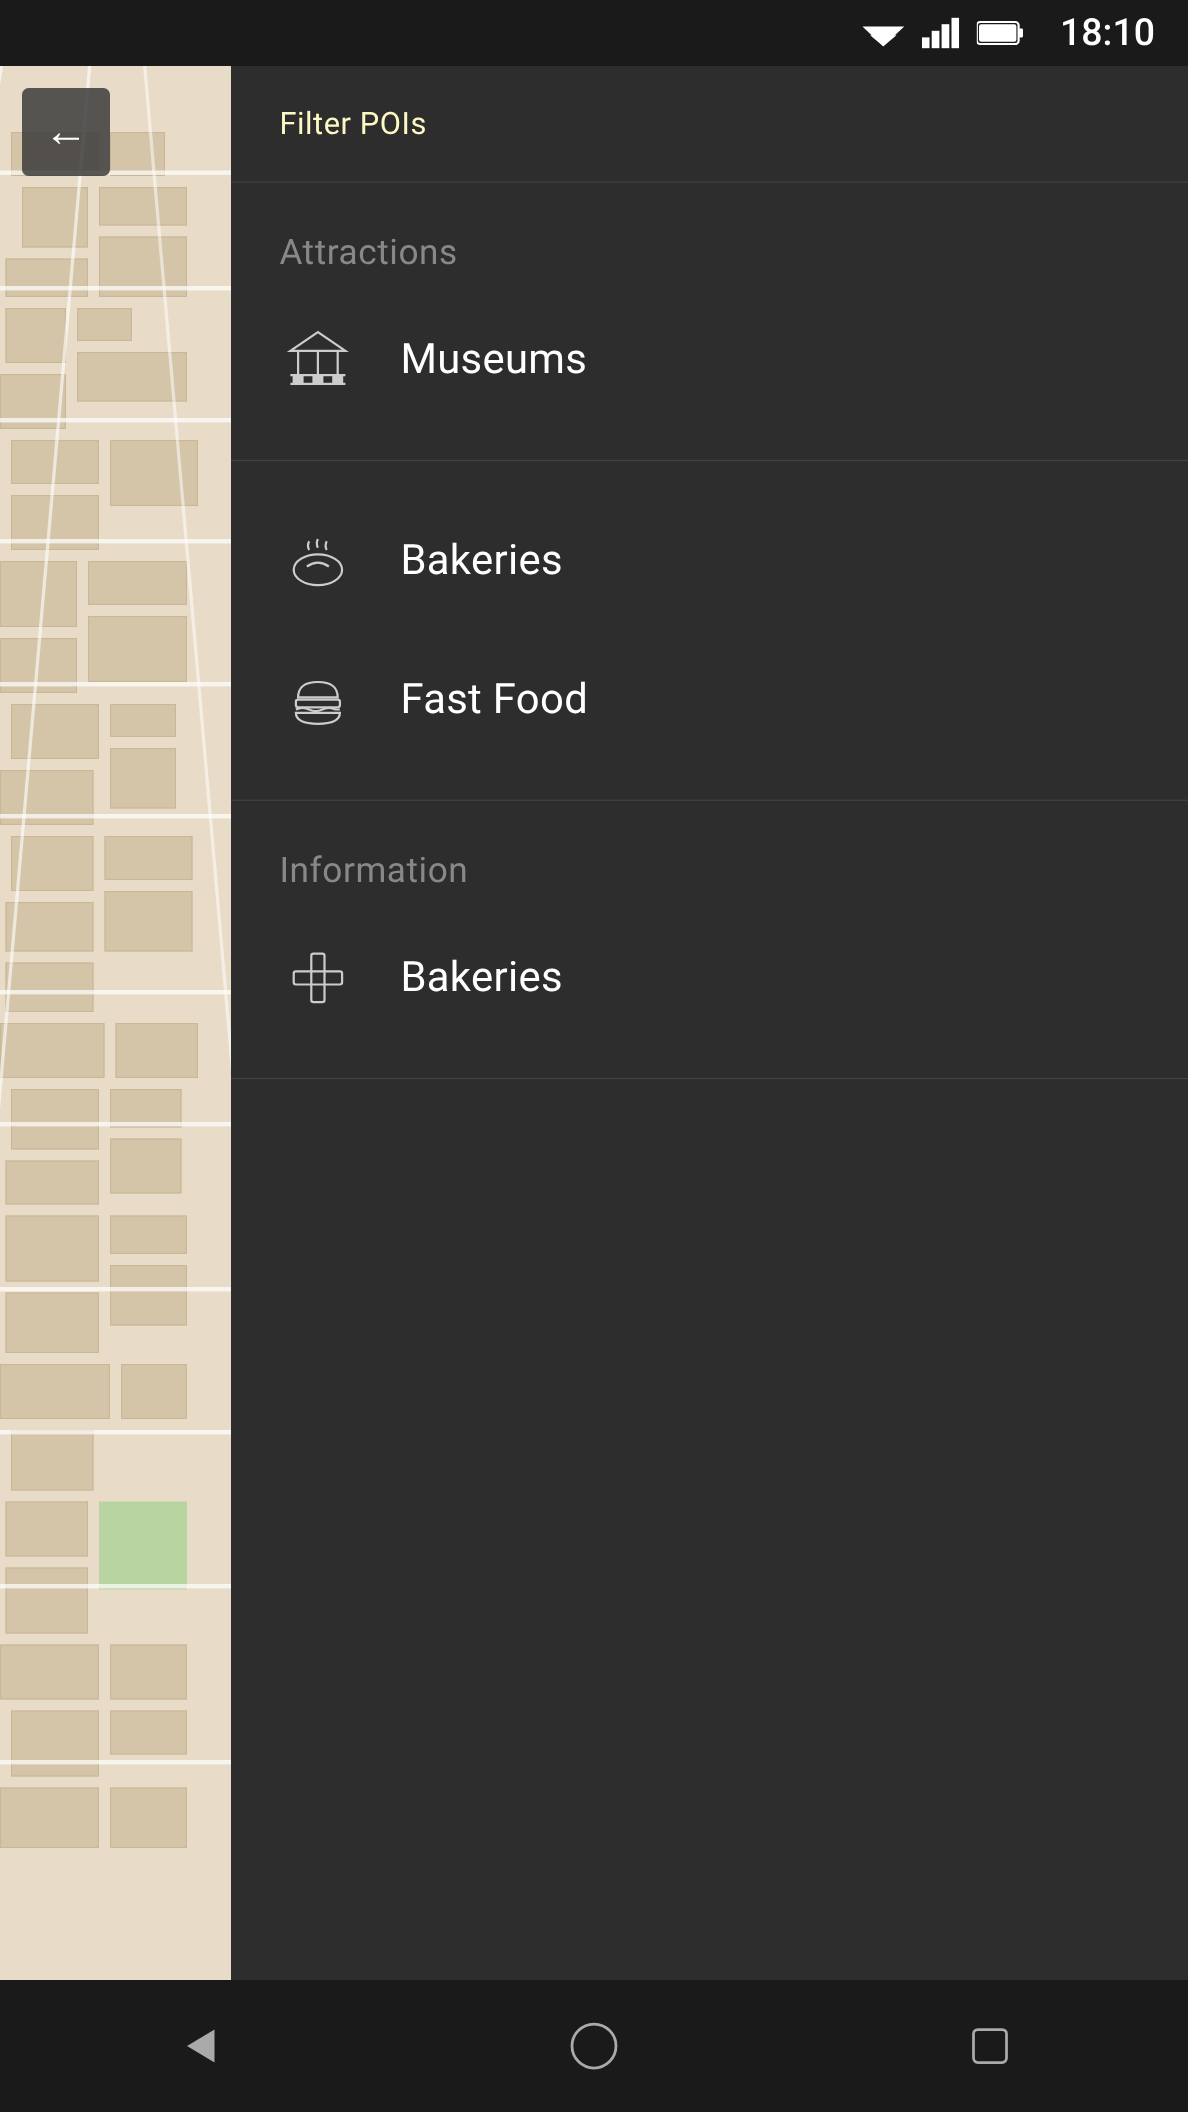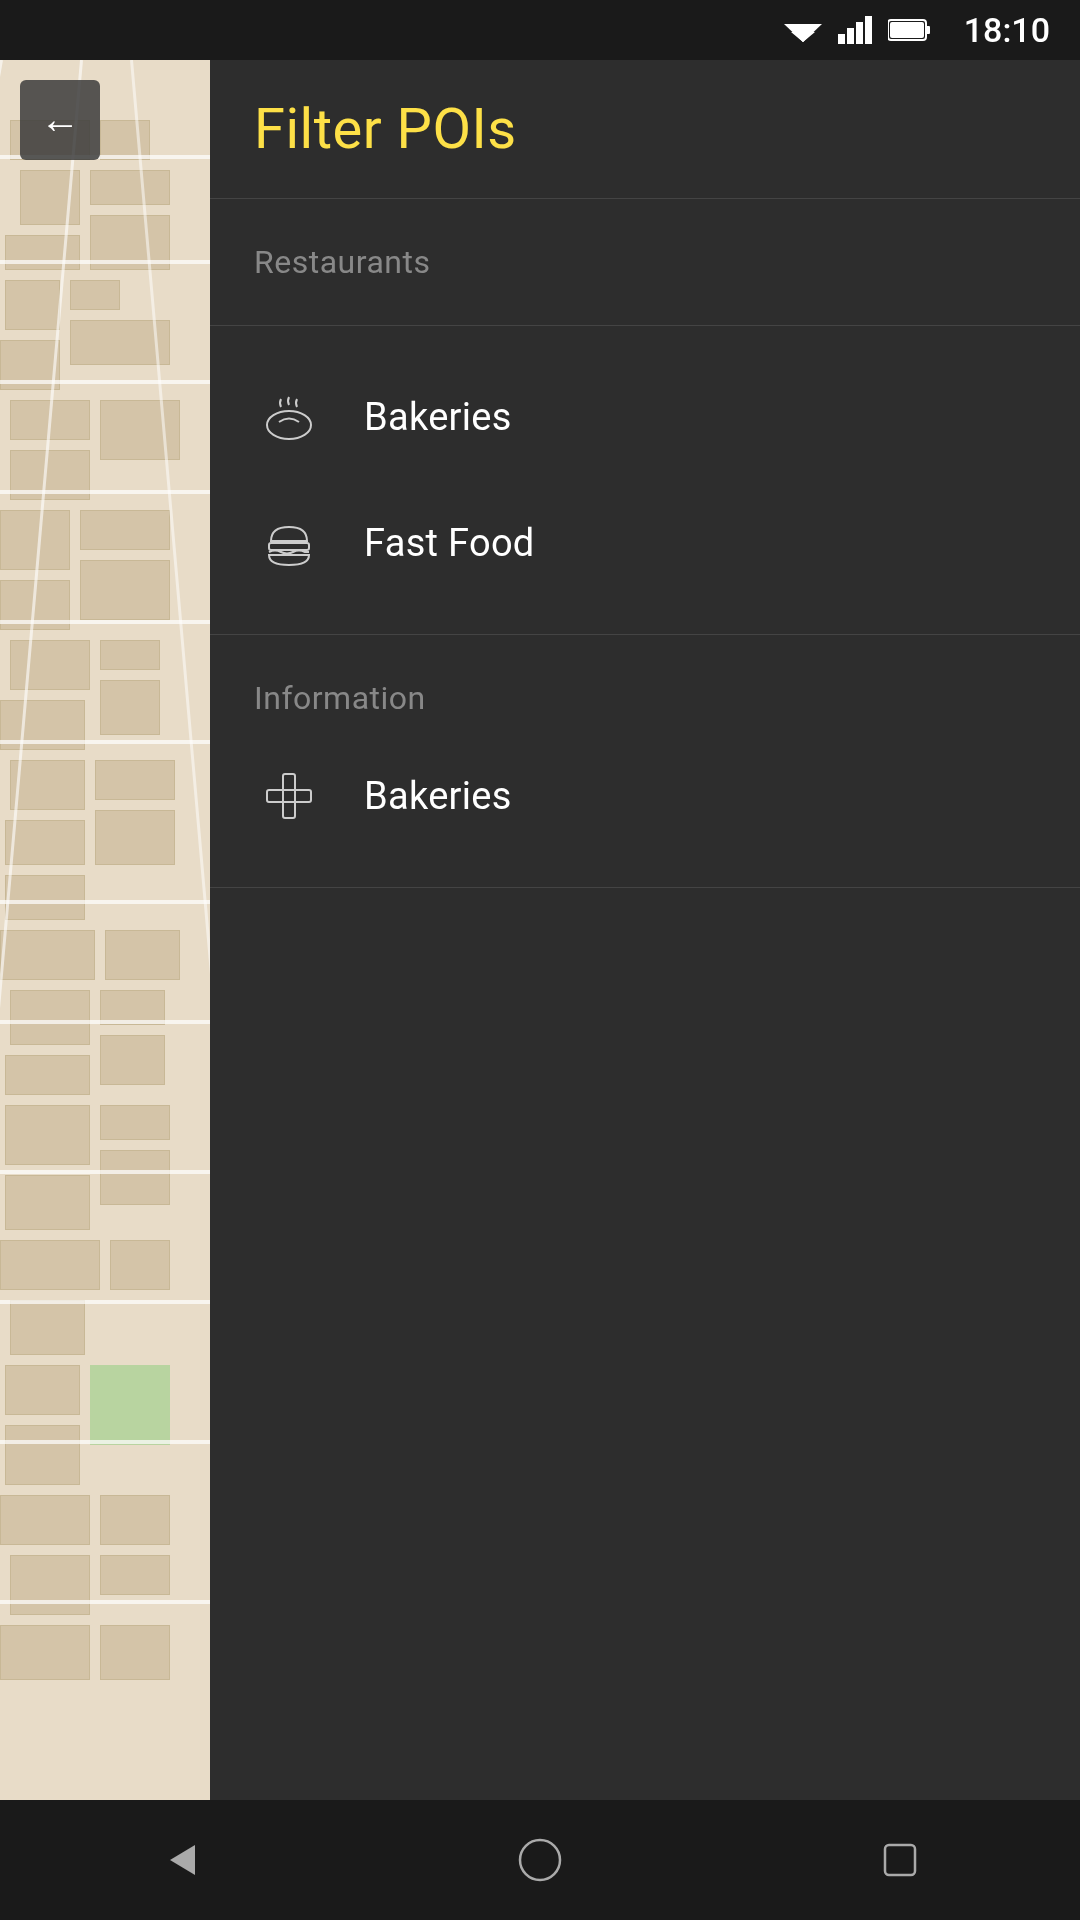--- a/index.html
+++ b/index.html
@@ -86,22 +86,22 @@
       overflow-y: auto;
     }
 
     
     .panel-header {
       padding: 36px 44px 36px 44px;
       border-bottom: 1px solid #444;
     }
 
     .panel-title {
-      color: #fde047;
-      font-size: 56px;
+      color: #fef9c3;
+      font-size: 28px;
       font-weight: 400;
       letter-spacing: 0.5px;
     }
 
     
     .section {
       border-bottom: 1px solid #444;
       padding: 28px 0;
     }
 
@@ -288,22 +288,39 @@
   <span class="back-arrow">←</span>
 </div>
 
 <div class="filter-panel">
 
   <div class="panel-header">
     <span class="panel-title">Filter POIs</span>
   </div>
 
   <div class="section">
-    <div class="section-label">Restaurants</div>
-
+    <div class="section-label">Attractions</div>
+
+    <div class="poi-item">
+      <div class="poi-icon">
+        <svg width="60" height="60" viewBox="0 0 60 60" stroke="#cccccc" stroke-width="2" fill="none">
+
+          <line x1="5" y1="52" x2="55" y2="52"></line>
+          <line x1="5" y1="44" x2="55" y2="44"></line>
+          <rect x="8" y="44" width="8" height="8" fill="#cccccc"></rect>
+          <rect x="26" y="44" width="8" height="8" fill="#cccccc"></rect>
+          <rect x="44" y="44" width="8" height="8" fill="#cccccc"></rect>
+          <line x1="12" y1="22" x2="12" y2="44"></line>
+          <line x1="30" y1="22" x2="30" y2="44"></line>
+          <line x1="48" y1="22" x2="48" y2="44"></line>
+          <polygon points="30,5 5,22 55,22" fill="none" stroke="#cccccc" stroke-width="2"></polygon>
+        </svg>
+      </div>
+      <span class="poi-label">Museums</span>
+    </div>
   </div>
 
   <div class="section">
 
     <div class="poi-item">
       <div class="poi-icon">
         <svg width="60" height="60" viewBox="0 0 60 60" stroke="#cccccc" stroke-width="2" fill="none">
 
           <ellipse cx="30" cy="38" rx="22" ry="14" stroke="#cccccc" stroke-width="2"></ellipse>
           <path d="M20 35 Q30 28 40 35" stroke="#cccccc" stroke-width="2"></path>

